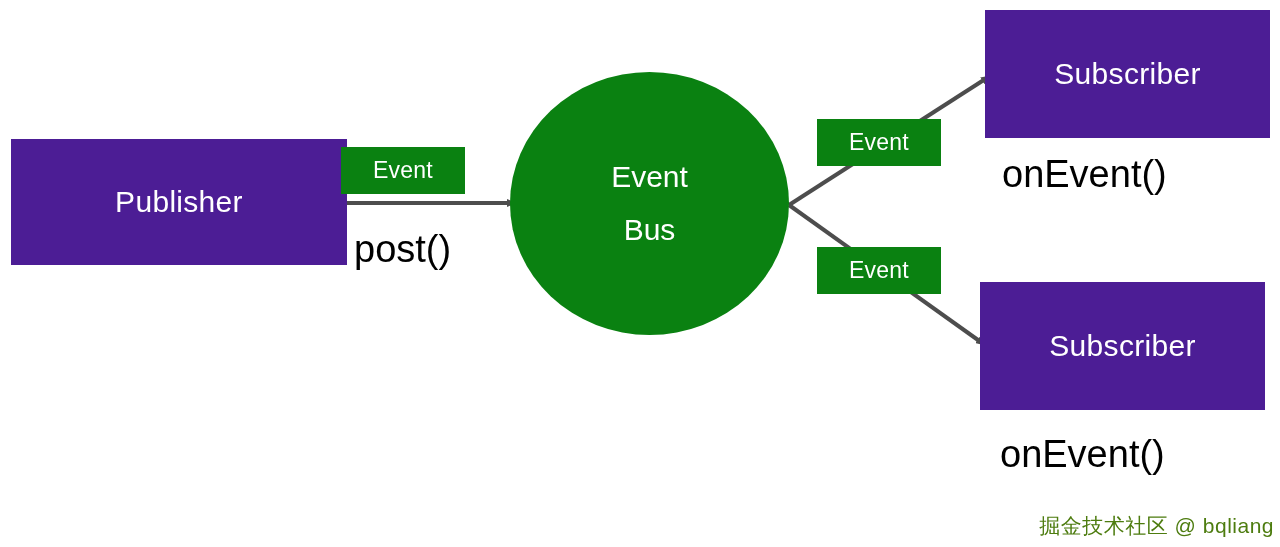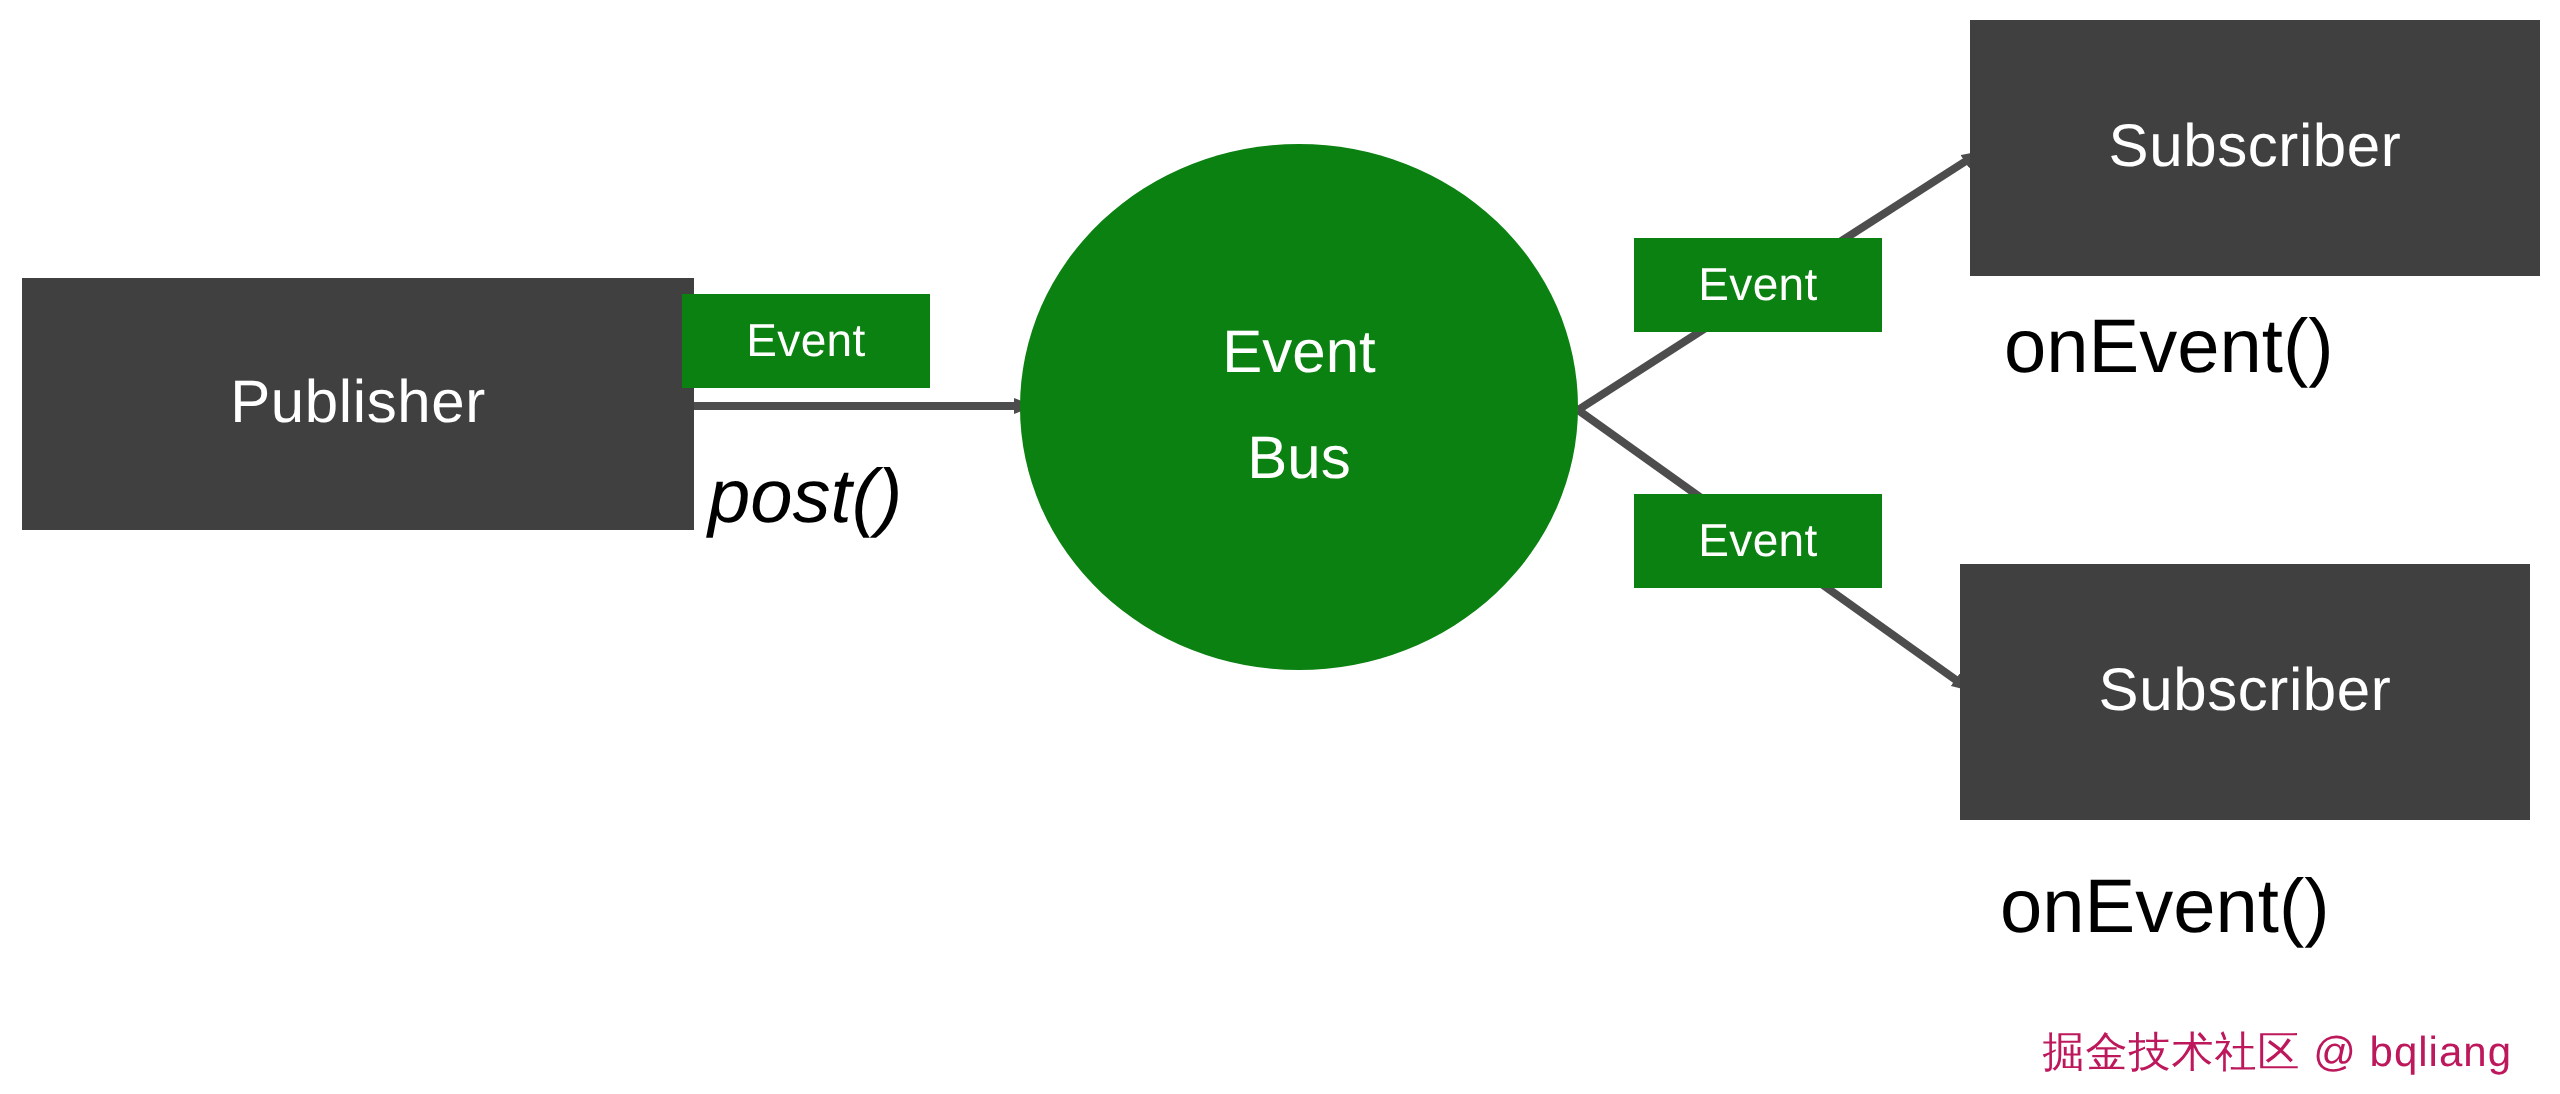--- a/index.html
+++ b/index.html
@@ -31,21 +31,21 @@
     display: flex;
     align-items: center;
     justify-content: center;
     box-sizing: border-box;
     color: #ffffff;
     font-weight: 400;
   }
 
   
   .box-node {
-    background: #404040;
+    background: #4c1d95;
     font-size: 30px;
     letter-spacing: 0.3px;
   }
 
   
   .event-tag {
     background: #0a8111;
     font-size: 23px;
     letter-spacing: 0.2px;
     z-index: 4;
@@ -66,39 +66,39 @@
   
   .plain-label {
     position: absolute;
     color: #000000;
     font-size: 38px;
     white-space: nowrap;
   }
 
   #watermark {
     position: absolute;
-    right: 24px;
+    right: 6px;
     bottom: 7px;
-    color: #be185d;
+    color: #4d7c0f;
     font-size: 21px;
     white-space: nowrap;
     letter-spacing: 0.5px;
   }
 
   
   #node-publisher       { left: 11px;  top: 139px; width: 336px; height: 126px; }
   #node-bus             { left: 510px; top: 72px;  width: 279px; height: 263px; }
   #node-subscriber-top  { left: 985px; top: 10px;  width: 285px; height: 128px; }
   #node-subscriber-bot  { left: 980px; top: 282px; width: 285px; height: 128px; }
 
   #tag-event-post       { left: 341px; top: 147px; width: 124px; height: 47px; }
   #tag-event-top        { left: 817px; top: 119px; width: 124px; height: 47px; }
   #tag-event-bottom     { left: 817px; top: 247px; width: 124px; height: 47px; }
 
-  #label-post           { left: 354px; top: 228px; font-style: italic; }
+  #label-post           { left: 354px; top: 228px; }
   #label-onevent-top    { left: 1002px; top: 153px; }
   #label-onevent-bottom { left: 1000px; top: 433px; }
 </style>
 </head>
 <body>
 
 <div id="canvas">
 
   <svg id="edges" viewBox="0 0 1280 547" width="1280" height="547">
     <defs>

